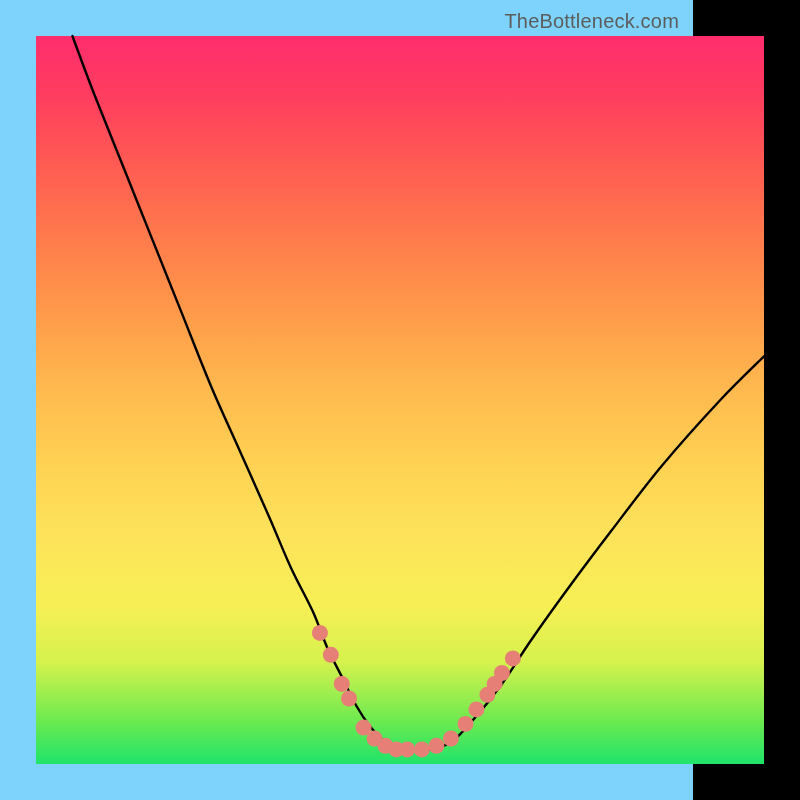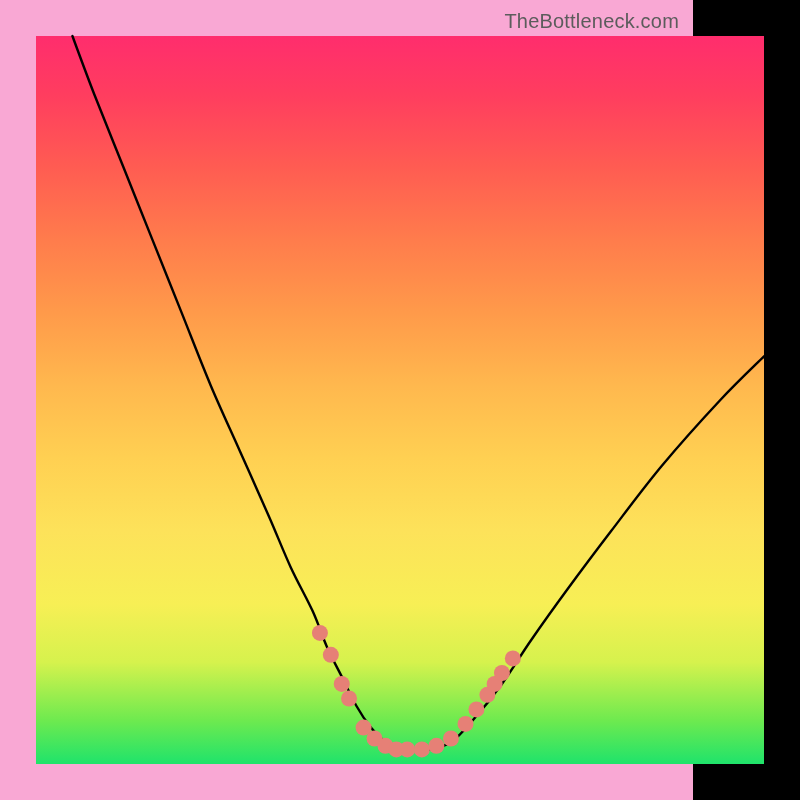--- a/index.html
+++ b/index.html
@@ -8,21 +8,21 @@
     width: 800px;
     height: 800px;
     overflow: hidden;
     background: #000;
     font-family: Arial, Helvetica, sans-serif;
   }
   .frame {
     position: relative;
     width: 693px;
     height: 800px;
-    background: #f9a8d4;
+    background: #7dd3fc;
   }
   .plot-area {
     position: absolute;
     left: 36px;
     top: 36px;
     width: 728px;
     height: 728px;
     
     background: linear-gradient(
       to top,

